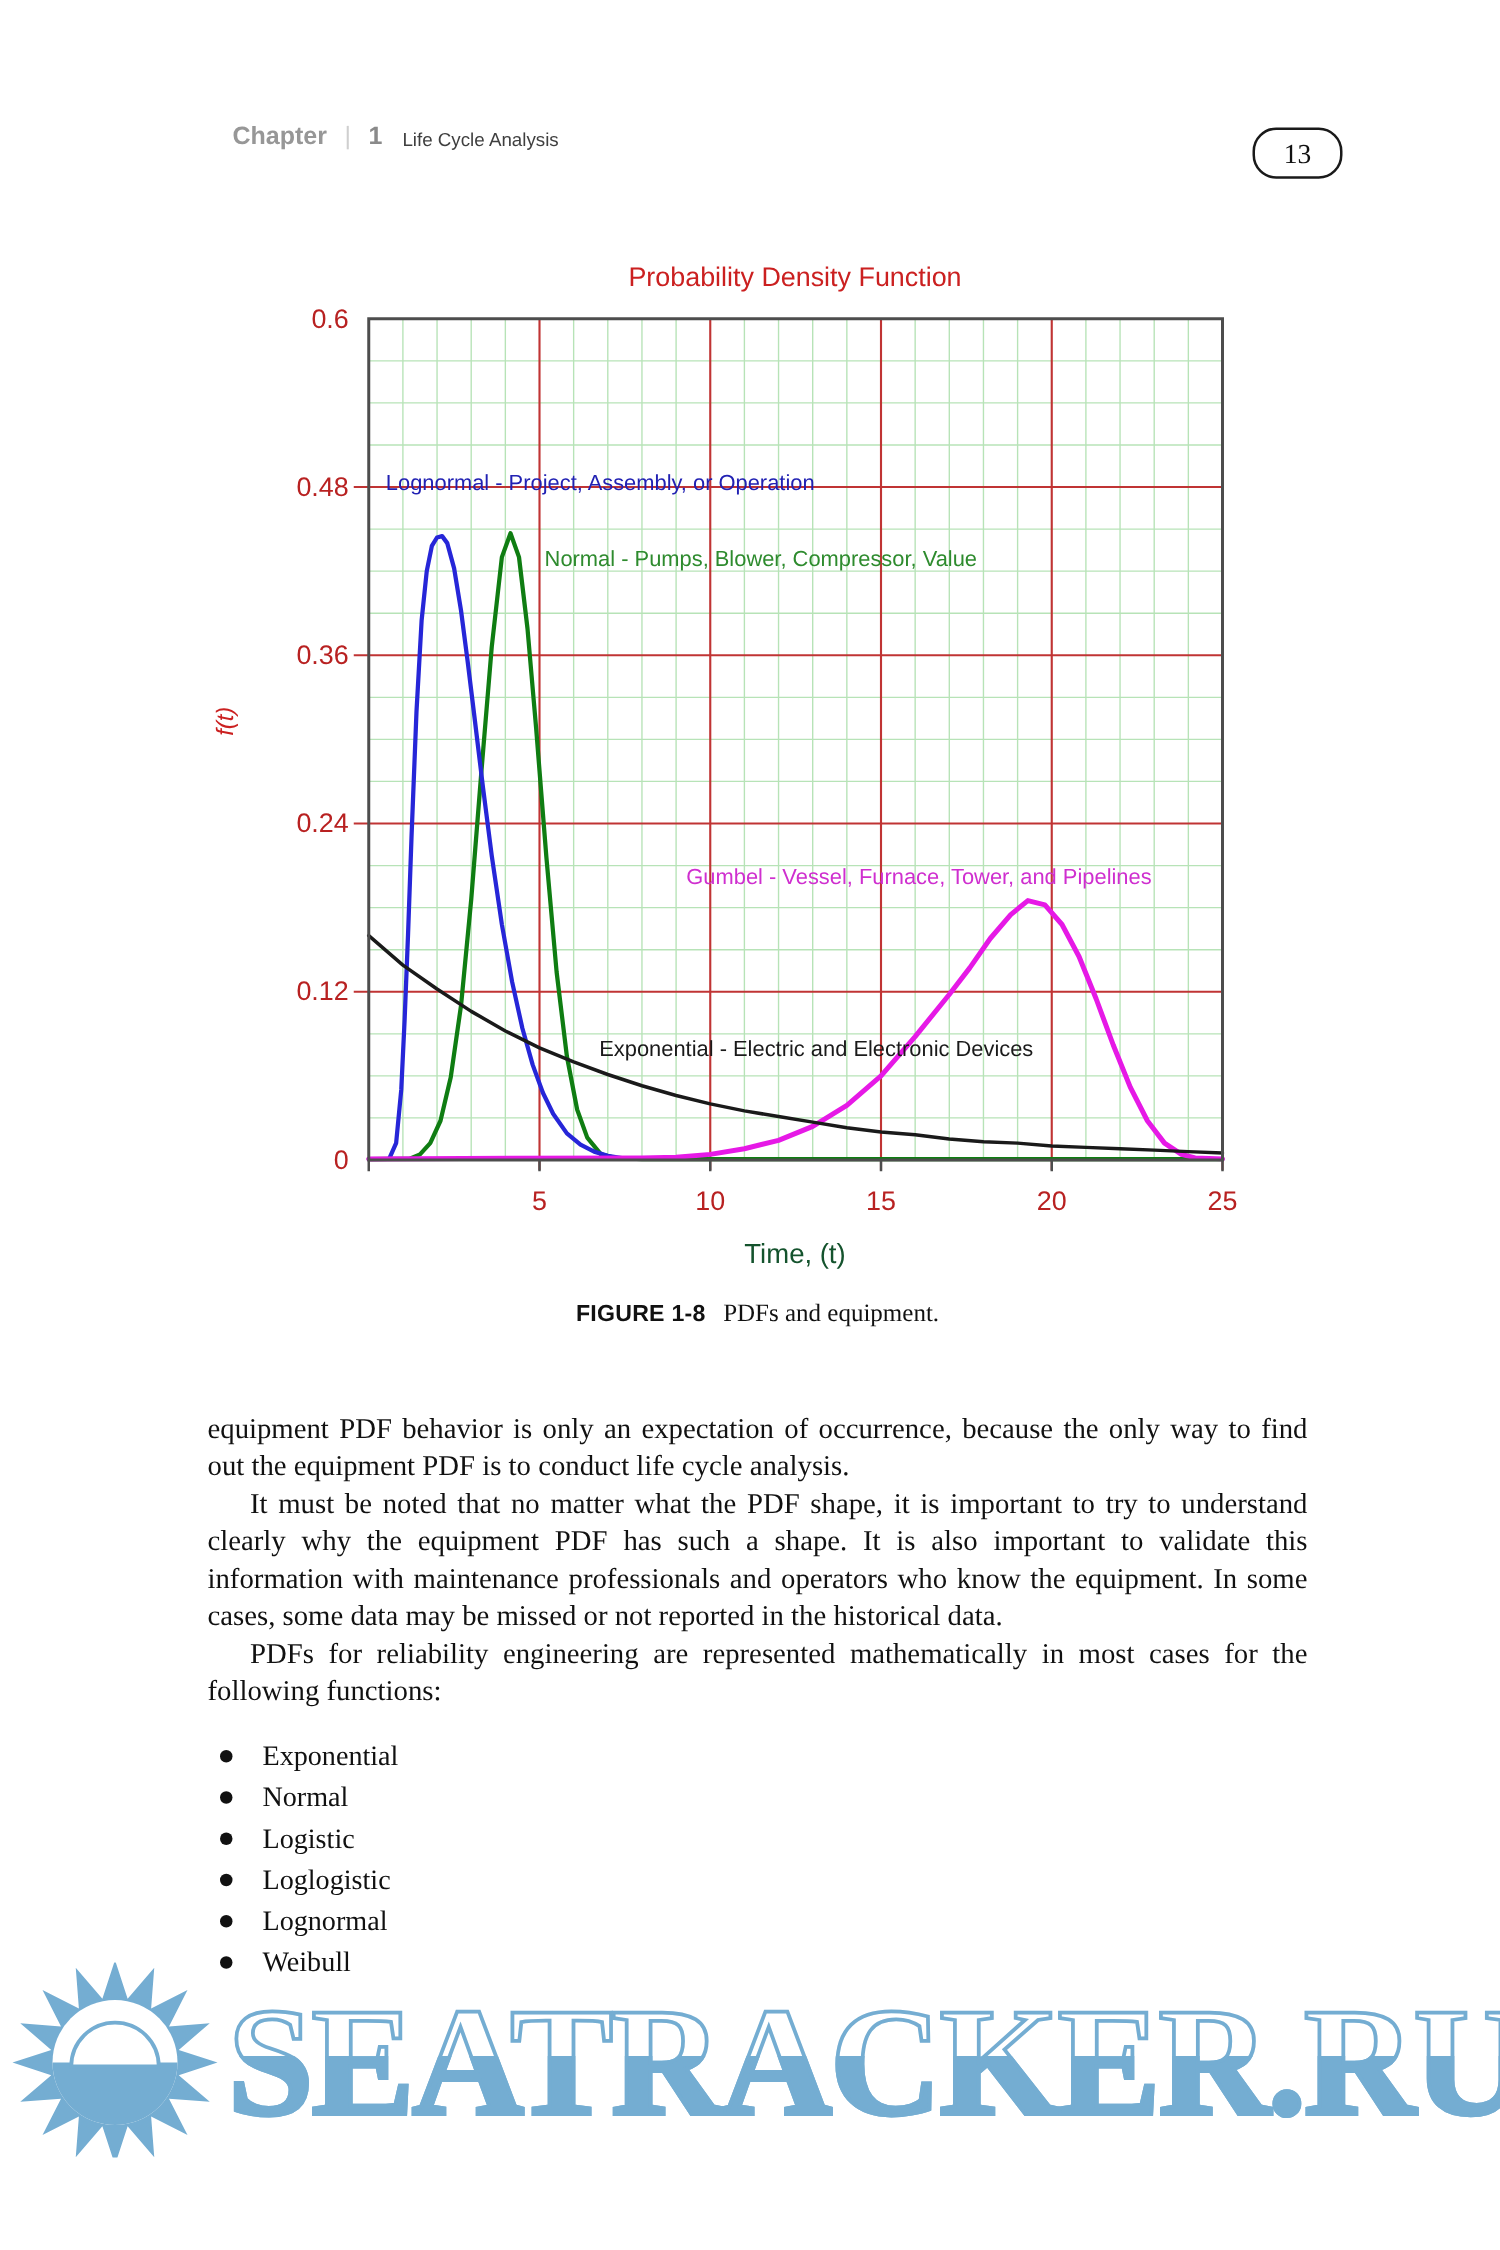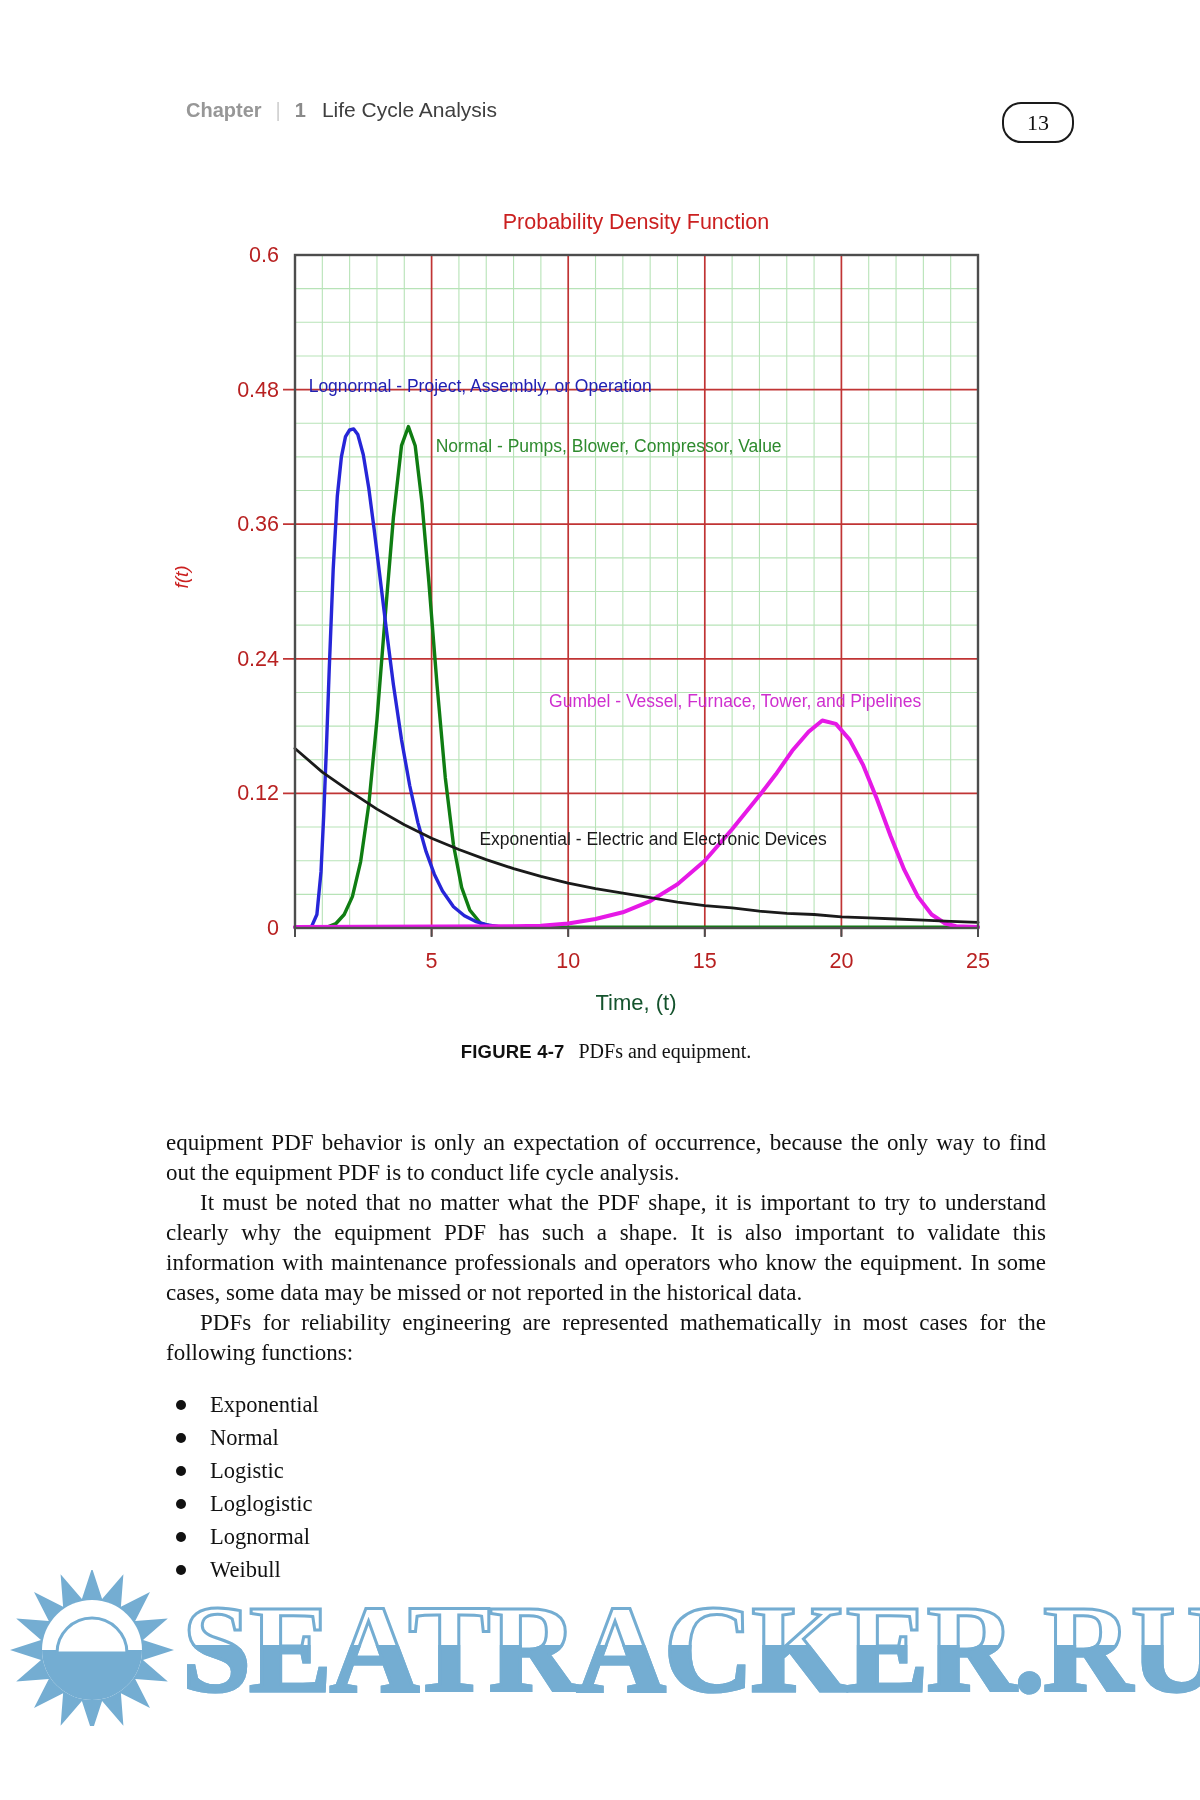--- a/index.html
+++ b/index.html
@@ -5,21 +5,21 @@
   html,body{margin:0;padding:0;background:#ffffff;}
   .page{position:relative;width:1200px;height:1800px;background:#ffffff;overflow:hidden;
         font-family:"Liberation Serif",serif;color:#111;}
 
   
   .hdr{position:absolute;left:166px;top:98px;display:flex;align-items:flex-end;
        font-family:"Liberation Sans",sans-serif;font-size:20px;margin-left:20px;}
   .hdr .chap{color:#979797;font-weight:600;}
   .hdr .bar{color:#cfcfcf;margin:0 14px;font-weight:300;}
   .hdr .num{color:#8a8a8a;font-weight:600;margin-right:16px;}
-  .hdr .ttl{color:#3f3f3f;font-size:21px;}
+  .hdr .ttl{color:#3f3f3f;font-size:15px;}
   .pagepill{position:absolute;left:1002px;top:102px;width:68px;height:37px;
             border:2.5px solid #1a1a1a;border-radius:19px;display:flex;align-items:center;
             justify-content:center;font-family:"Liberation Serif",serif;font-weight:normal;font-size:22px;}
 
   
   .chart-title{position:absolute;left:286px;top:210px;width:700px;text-align:center;
                font-family:"Liberation Sans",sans-serif;font-size:21.5px;color:#cb2020;}
   #chart-svg{position:absolute;left:220px;top:246px;}
   .ylab{position:absolute;left:170px;top:566px;transform:rotate(-90deg);transform-origin:center;
         font-family:"Liberation Sans",sans-serif;font-style:italic;font-size:19px;color:#cb2020;}
@@ -135,21 +135,21 @@
       <text x="59" y="689" fill="#b82121" text-anchor="end" font-family="&quot;Liberation Sans&quot;,sans-serif" font-size="21.5">0</text>
       <text x="59" y="554.4" fill="#b82121" text-anchor="end" font-family="&quot;Liberation Sans&quot;,sans-serif" font-size="21.5">0.12</text>
       <text x="59" y="419.8" fill="#b82121" text-anchor="end" font-family="&quot;Liberation Sans&quot;,sans-serif" font-size="21.5">0.24</text>
       <text x="59" y="285.2" fill="#b82121" text-anchor="end" font-family="&quot;Liberation Sans&quot;,sans-serif" font-size="21.5">0.36</text>
       <text x="59" y="150.59999999999997" fill="#b82121" text-anchor="end" font-family="&quot;Liberation Sans&quot;,sans-serif" font-size="21.5">0.48</text>
       <text x="59" y="16" fill="#b82121" text-anchor="end" font-family="&quot;Liberation Sans&quot;,sans-serif" font-size="21.5">0.6</text>
     </svg>
   <div class="ylab">f(t)</div>
   <div class="xlab">Time, (t)</div>
   <div class="caption">
-    <span class="cap-label">FIGURE 4-7</span><span>PDFs and equipment.</span>
+    <span class="cap-label">FIGURE 1-8</span><span>PDFs and equipment.</span>
   </div>
 
   <div class="bodytext">
     <p>equipment PDF behavior is only an expectation of occurrence, because the only way to find out the equipment PDF is to conduct life cycle analysis.</p>
     <p class="ind">It must be noted that no matter what the PDF shape, it is important to try to understand clearly why the equipment PDF has such a shape. It is also important to validate this information with maintenance professionals and operators who know the equipment. In some cases, some data may be missed or not reported in the historical data.</p>
     <p class="ind">PDFs for reliability engineering are represented mathematically in most cases for the following functions:</p>
     <ul class="pdf-list" id="pdf-list">
         <li>Exponential</li>
         <li>Normal</li>
         <li>Logistic</li>

